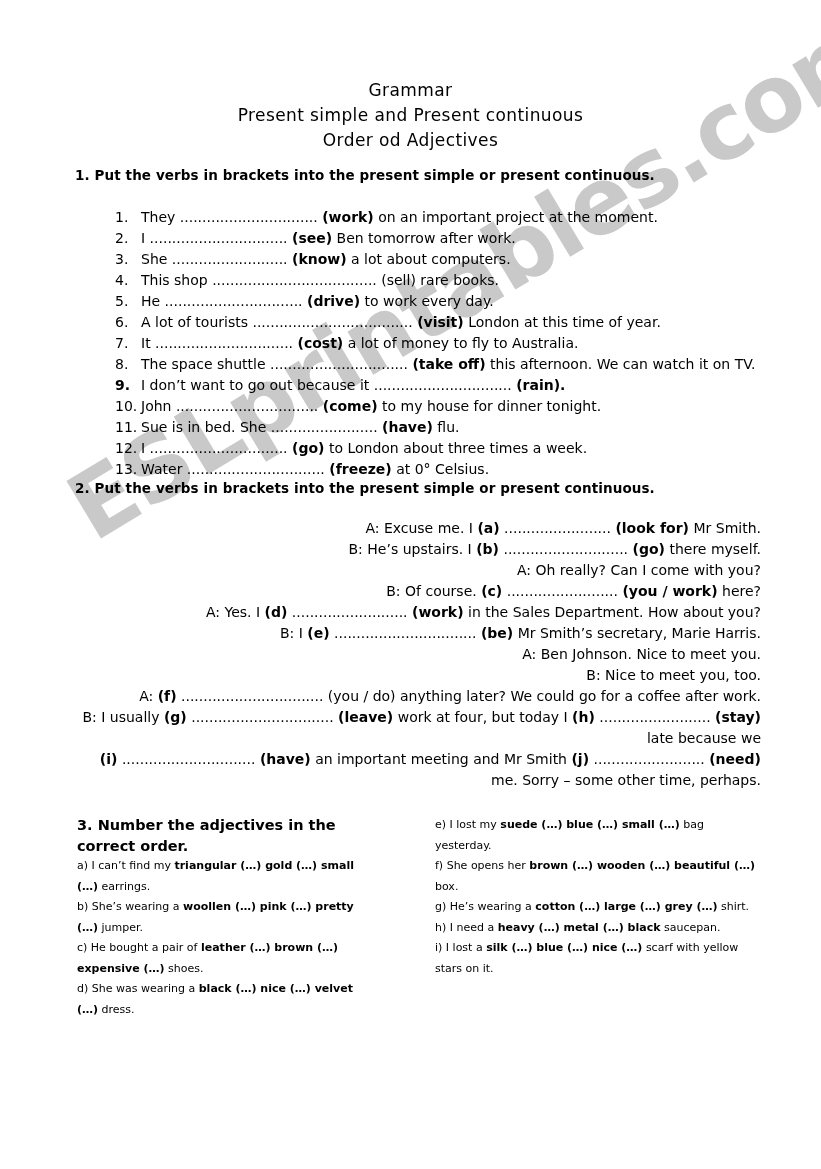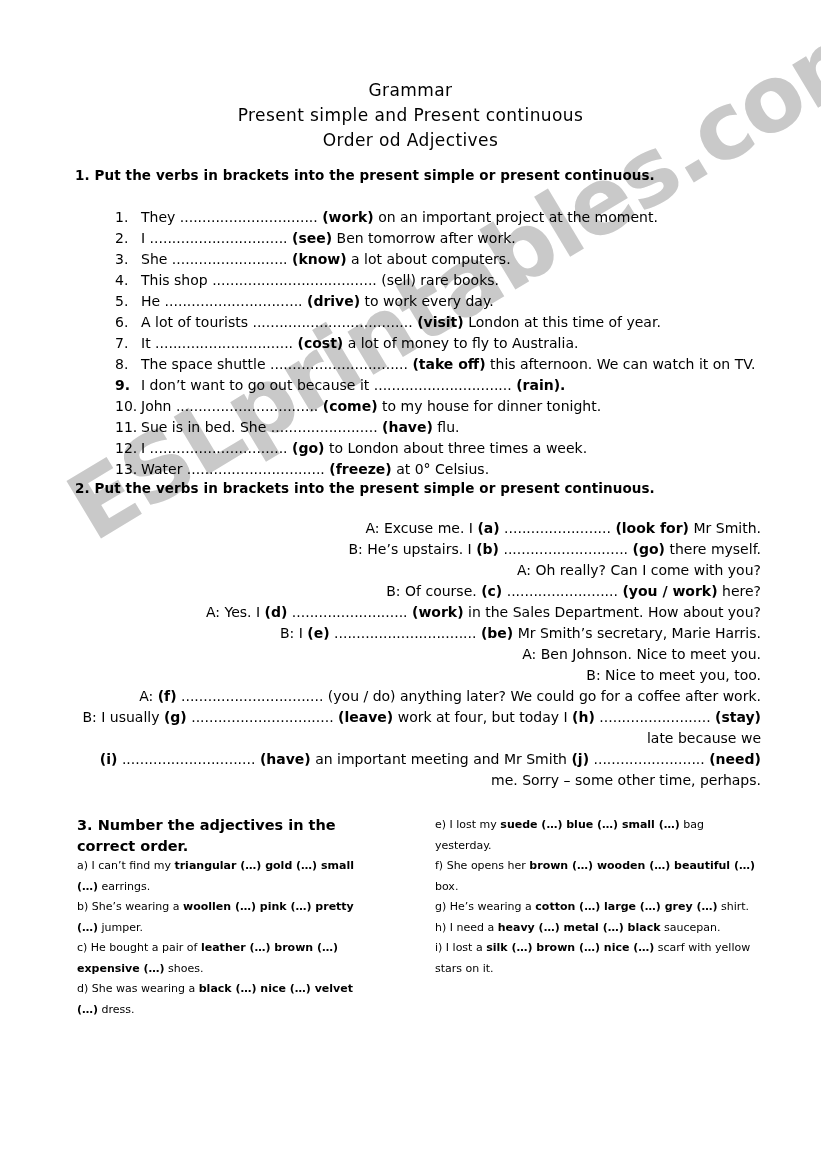--- a/index.html
+++ b/index.html
@@ -170,19 +170,19 @@
             <div class="q"><span>c) He bought a pair of </span><span style="font-weight: bold;">leather (…) brown (…) expensive (…)</span><span> shoes.</span></div>
             <div class="q"><span>d) She was wearing a </span><span style="font-weight: bold;">black (…) nice (…) velvet (…)</span><span> dress.</span></div>
           </div>
       </div>
       <div class="col-right">
         <div id="ex3-right">
             <div class="q"><span>e) I lost my </span><span style="font-weight: bold;">suede (…) blue (…) small (…)</span><span> bag yesterday.</span></div>
             <div class="q"><span>f) She opens her </span><span style="font-weight: bold;">brown (…) wooden (…) beautiful (…)</span><span> box.</span></div>
             <div class="q"><span>g) He’s wearing a </span><span style="font-weight: bold;">cotton (…) large (…) grey (…)</span><span> shirt.</span></div>
             <div class="q"><span>h) I need a </span><span style="font-weight: bold;">heavy (…) metal (…) black</span><span> saucepan.</span></div>
-            <div class="q"><span>i) I lost a </span><span style="font-weight: bold;">silk (…) brown (…) nice (…)</span><span> scarf with yellow stars on it.</span></div>
+            <div class="q"><span>i) I lost a </span><span style="font-weight: bold;">silk (…) blue (…) nice (…)</span><span> scarf with yellow stars on it.</span></div>
           </div>
       </div>
     </div>
 
   </div>
 </div>
 
 </body></html>

